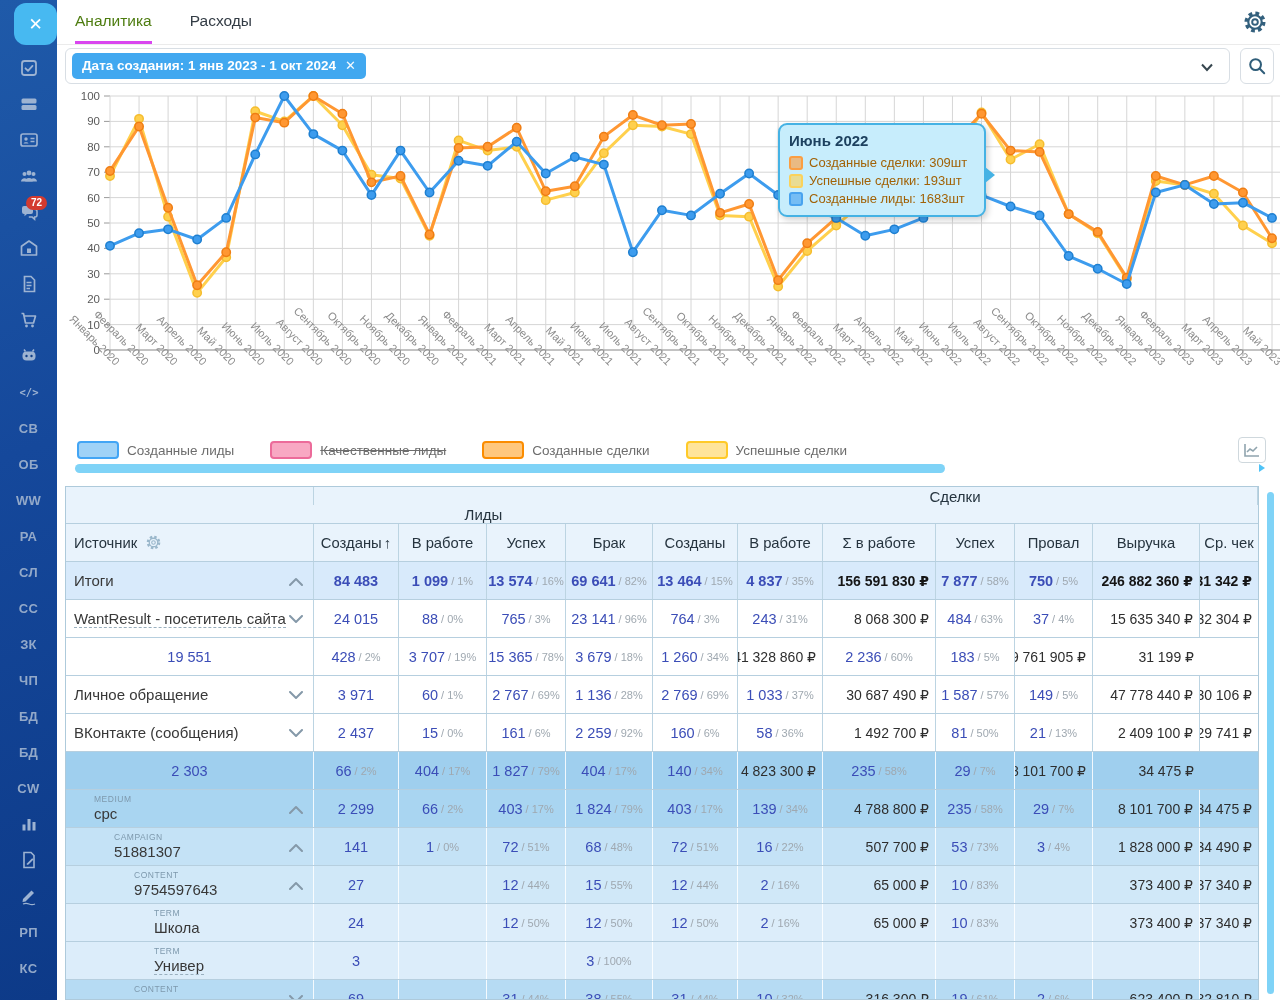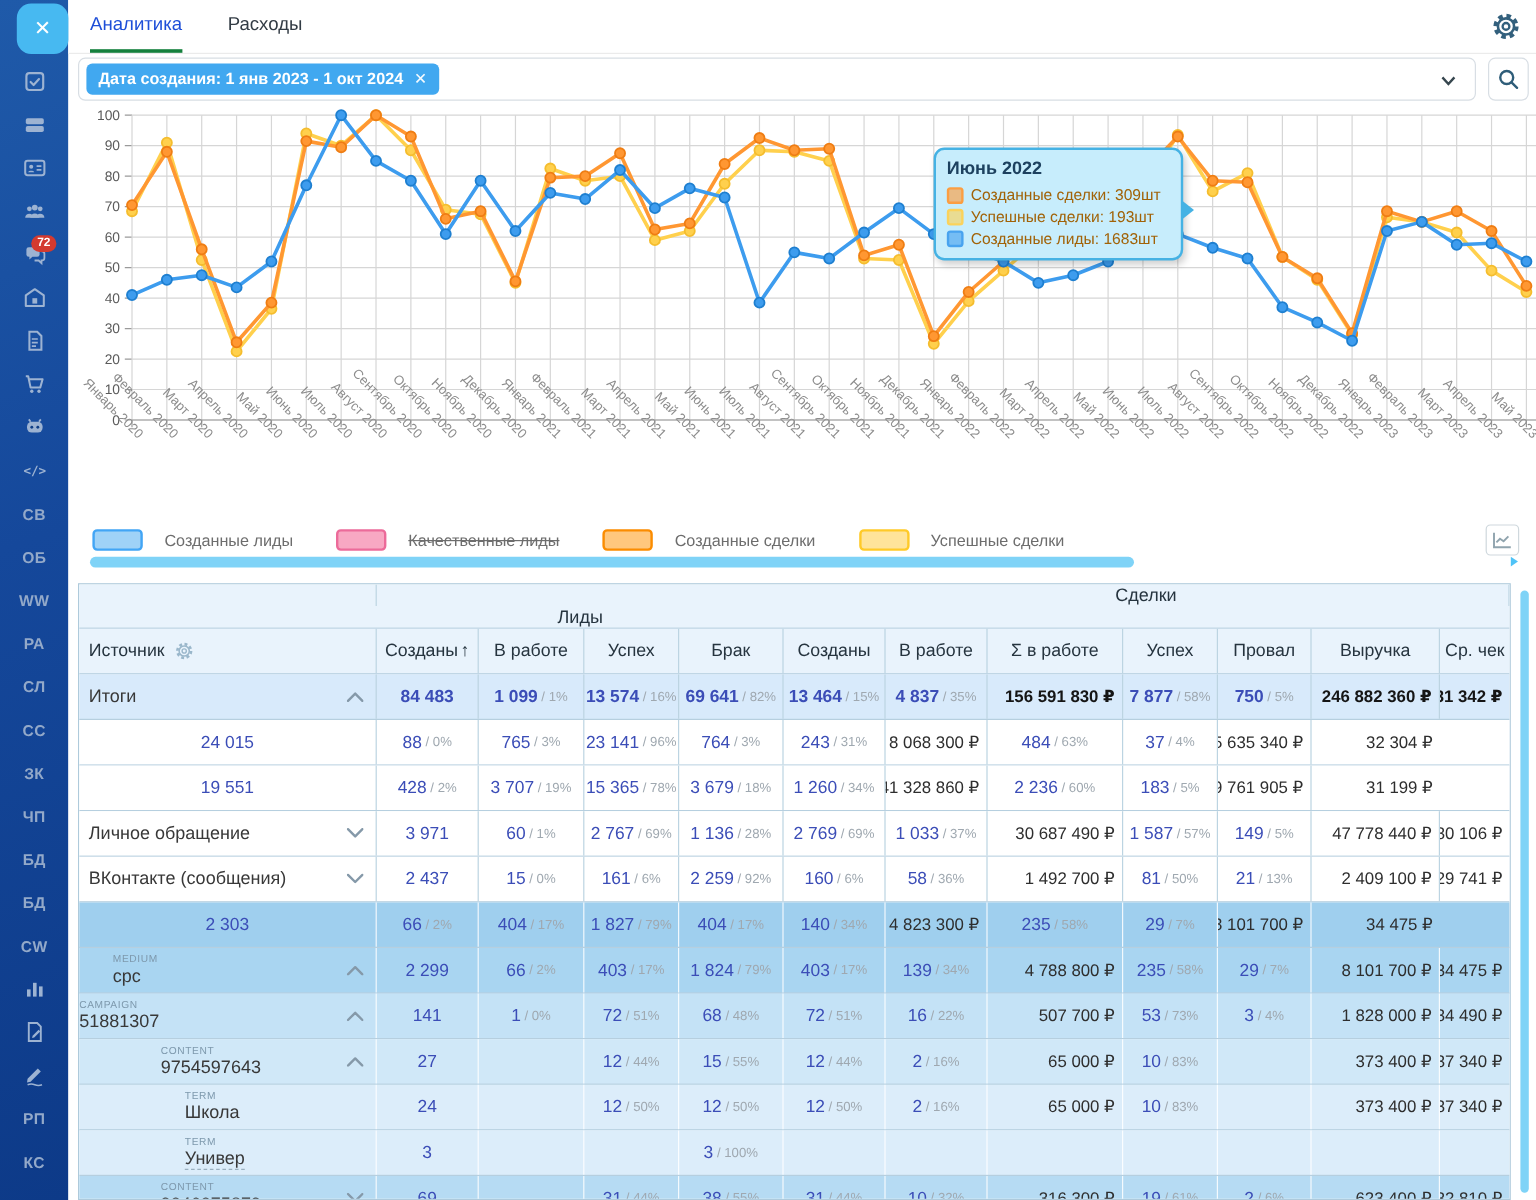--- a/index.html
+++ b/index.html
@@ -14,21 +14,21 @@
   .sb-items{position:absolute;top:50px;left:0;width:57px;display:flex;flex-direction:column;}
   .sb-item{height:36px;display:flex;align-items:center;justify-content:center;position:relative;}
   .sb-text{font-size:13px;font-weight:bold;color:#93a9c9;letter-spacing:.3px;}
   .sb-badge{position:absolute;top:2px;left:26px;background:#d33a2f;color:#fff;font-size:10px;
             font-weight:bold;border-radius:8px;padding:1px 5px;line-height:12px;}
   
   .main{position:absolute;left:57px;top:0;width:1223px;height:1000px;background:#fff;}
   .topbar{position:absolute;left:0;top:0;width:100%;height:44px;border-bottom:1px solid #ebebeb;background:#fff;}
   .tabs{position:absolute;left:18px;top:0;display:flex;gap:38px;height:44px;}
   .tab{font-size:15.5px;line-height:41px;color:#333c45;cursor:pointer;box-sizing:border-box;height:44px;}
-  .tab.active{color:#1d4ed8;border-bottom:3px solid #15803d;}
+  .tab.active{color:#4d7c0f;border-bottom:3px solid #d946ef;}
   .gear-btn{position:absolute;right:12px;top:9px;width:26px;height:26px;cursor:pointer;}
   
   .filterbar{position:absolute;left:0;top:44px;width:100%;height:44px;padding-left:36px;}
   .filter-box{position:absolute;left:8px;top:4px;width:1165px;height:36px;border:1px solid #d8dee4;
               border-radius:6px;background:#fff;box-sizing:border-box;}
   .chip{position:absolute;left:6px;top:4px;height:26px;background:#41a8f0;border-radius:5px;color:#fff;
         font-weight:bold;font-size:13.5px;line-height:26px;padding:0 10px;display:flex;gap:9px;cursor:pointer;}
   .chip-x{font-weight:normal;font-size:13px;opacity:.95;}
   .filter-dd{position:absolute;right:14px;top:10px;width:16px;height:16px;cursor:pointer;}
   .search-btn{position:absolute;left:1183px;top:4px;width:34px;height:36px;border:1px solid #d8dee4;
@@ -41,21 +41,21 @@
   .tooltip{position:absolute;left:721px;top:35px;width:186px;background:#c7edfc;border:2px solid #45b2e4;
            border-radius:9px;box-shadow:2px 3px 6px rgba(0,0,0,.18);padding:7px 9px 6px 9px;z-index:5;}
   .tt-title{font-size:15px;font-weight:bold;color:#1d415f;margin-bottom:6px;}
   .tt-item{display:flex;align-items:center;gap:6px;font-size:13px;color:#a16207;margin-bottom:3px;}
   .tt-sw{width:14px;height:14px;border-radius:3px;flex:none;box-sizing:border-box;}
   .tt-arrow{position:absolute;right:-11px;top:42px;width:0;height:0;border-top:8px solid transparent;
             border-bottom:8px solid transparent;border-left:10px solid #45b2e4;}
   
   .legend-row{position:absolute;left:0;top:437px;width:1223px;height:26px;}
   .legend{display:flex;gap:36px;margin-left:20px;align-items:center;height:100%;}
-  .lg-item{display:flex;align-items:center;gap:18px;font-size:13.5px;color:#6d6d6d;cursor:pointer;}
+  .lg-item{display:flex;align-items:center;gap:8px;font-size:13.5px;color:#6d6d6d;cursor:pointer;}
   .lg-sw{width:38px;height:14px;border-radius:4px;border:2px solid;box-sizing:content-box;}
   .lg-item.disabled .lbl{text-decoration:line-through;}
   .chart-type-btn{position:absolute;right:14px;top:0;width:26px;height:24px;border:1px solid #cfd8dd;
                   border-radius:4px;display:flex;align-items:center;justify-content:center;background:#fff;cursor:pointer;}
   .chart-scroll{position:absolute;left:8px;top:464px;width:1200px;height:9px;}
   .cs-thumb{position:absolute;left:10px;top:0;width:870px;height:9px;background:#7fd3f7;border-radius:5px;}
   .cs-arrow{position:absolute;right:0;top:0;width:0;height:0;border-top:4.5px solid transparent;
             border-bottom:4.5px solid transparent;border-left:6px solid #4fc3f7;}
   
   .table{position:absolute;left:8px;top:486px;width:1194px;height:514px;overflow:hidden;
@@ -671,20 +671,28 @@
             <span class="pct">/ 58%</span>
           </div>
           <div class="cell">
             <span class="num">750</span>
             <span class="pct">/ 5%</span>
           </div>
           <div class="cell money bold">246 882 360 ₽</div>
           <div class="cell money bold">31 342 ₽</div>
         </div>
         <div class="trow body r-plain">
+          <div class="cell src" style="padding-left:8px">
+            <span class="src-inner">
+              <span class="row-name dashed">WantResult - посетитель сайта</span>
+            </span>
+            <span class="row-chevron"><svg width="14" height="9" viewBox="0 0 14 9">
+                <polyline points="1,1 7,7 13,1" fill="none" stroke="#8599a9" stroke-width="2" stroke-linecap="round" stroke-linejoin="round"></polyline>
+              </svg></span>
+          </div>
           <div class="cell">
             <span class="num created">24 015</span>
           </div>
           <div class="cell">
             <span class="num">88</span>
             <span class="pct">/ 0%</span>
           </div>
           <div class="cell">
             <span class="num">765</span>
             <span class="pct">/ 3%</span>
@@ -912,21 +920,21 @@
             <span class="pct">/ 58%</span>
           </div>
           <div class="cell">
             <span class="num">29</span>
             <span class="pct">/ 7%</span>
           </div>
           <div class="cell money">8 101 700 ₽</div>
           <div class="cell money">34 475 ₽</div>
         </div>
         <div class="trow body r-lvl3 tinted">
-          <div class="cell src" style="">
+          <div class="cell src" style="padding-left:48px">
             <span class="src-inner">
               <span class="tag">CAMPAIGN</span>
               <span class="row-name">51881307</span>
             </span>
             <span class="row-chevron"><svg width="14" height="9" viewBox="0 0 14 9">
                 <polyline points="1,8 7,2 13,8" fill="none" stroke="#8599a9" stroke-width="2" stroke-linecap="round" stroke-linejoin="round"></polyline>
               </svg></span>
           </div>
           <div class="cell">
             <span class="num created">141</span>

